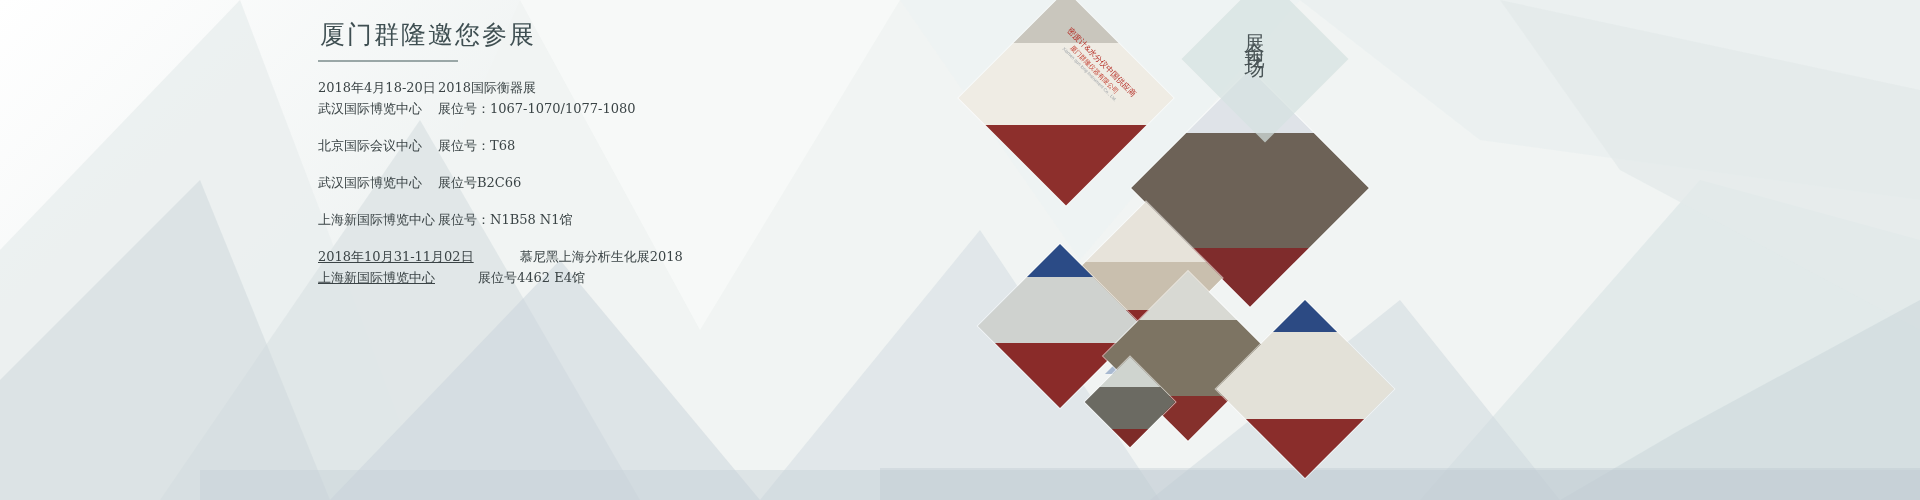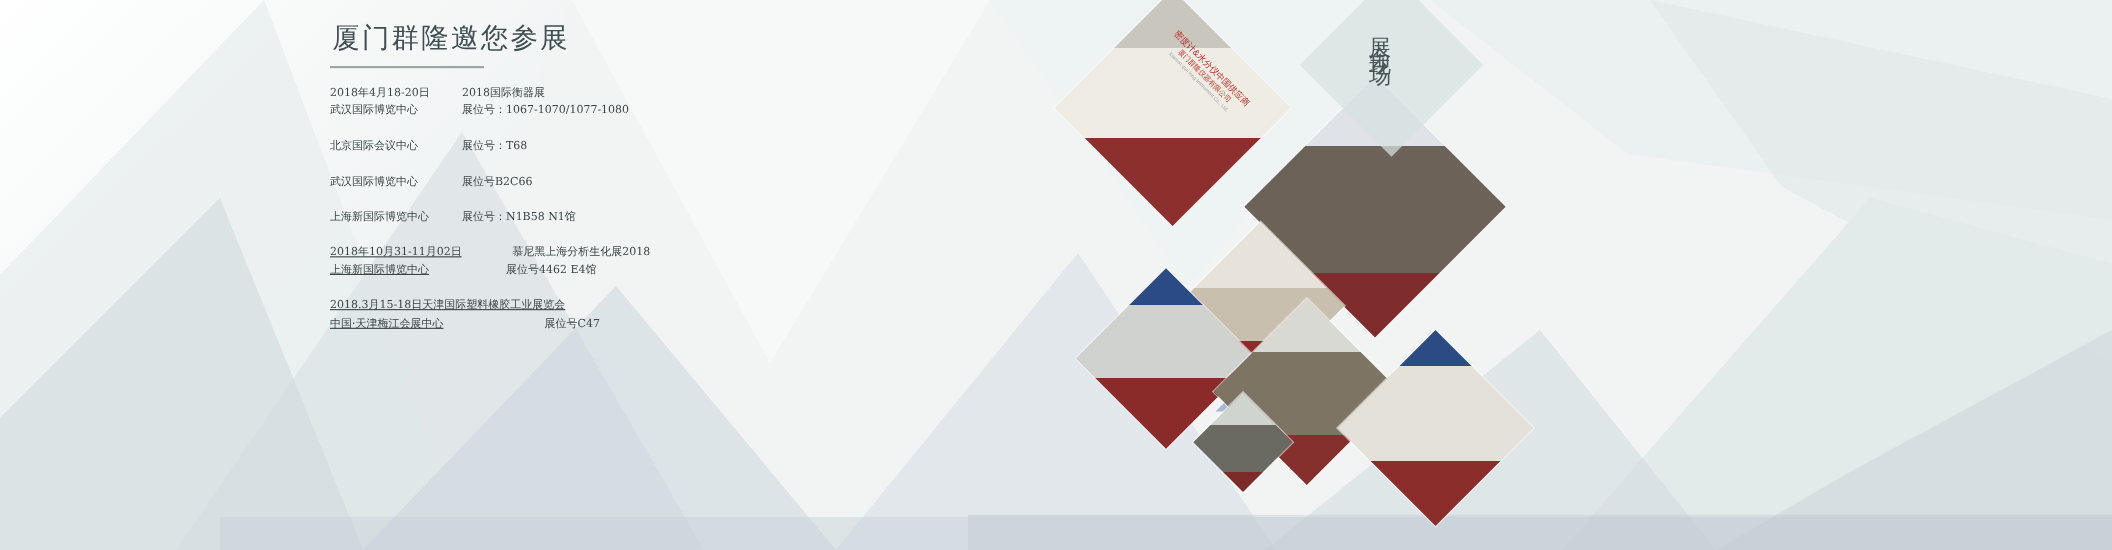--- a/index.html
+++ b/index.html
@@ -9,21 +9,21 @@
     background:#f2f4f3;
     position:relative;
   }
 
   
   #bg { position:absolute; inset:0; z-index:0; }
 
   
   .panel {
     position:absolute;
-    left:300px; top:18px;
+    left:318px; top:18px;
     width:760px; height:470px;
     z-index:5;
   }
   .page-title {
     font-size:25px;
     color:#3f4f52;
     letter-spacing:2px;
     font-family:"DejaVu Serif","Liberation Serif",serif;
     font-weight:400;
     margin-bottom:9px;
@@ -34,21 +34,21 @@
     background:#9aa7a7;
     margin-bottom:15px;
   }
   .event {
     margin-bottom:16px;
     line-height:1.62;
   }
   .event-row {
     display:flex;
     white-space:nowrap;
-    font-size:10px;
+    font-size:13px;
     color:#3b4446;
     font-family:"DejaVu Serif","Liberation Serif",serif;
   }
   .col-a { width:120px; flex:0 0 120px; }
   .col-b { flex:0 0 auto; }
   .event.wide .col-a { width:auto; flex:0 0 auto;text-decoration:underline; }
   .event.wide .col-b { margin-left:46px; }
 
   
   .collage {
@@ -206,29 +206,20 @@
     <div class="event-row">
       <span class="col-a">2018年10月31-11月02日</span>
       <span class="col-b">慕尼黑上海分析生化展2018</span>
     </div>
     <div class="event-row">
       <span class="col-a" style="width:160px;flex:0 0 160px">上海新国际博览中心</span>
       <span class="col-b" style="margin-left:0">展位号4462 E4馆</span>
     </div>
   </div>
 
-  <div class="event wide">
-    <div class="event-row">
-      <span class="col-a">2018.3月15-18日天津国际塑料橡胶工业展览会</span>
-    </div>
-    <div class="event-row">
-      <span class="col-a" style="width:195px;flex:0 0 195px">中国·天津梅江会展中心</span>
-      <span class="col-b" style="margin-left:0">展位号C47</span>
-    </div>
-  </div>
 
 </section>
 
 <div class="vtext-plate"></div>
 <div class="vtext">展会现场</div>
 
 <div class="collage">
 
   <div class="dia ph1" style="left:-30px; top:26px; width:152px; height:152px;">
     <div class="inner"></div>

